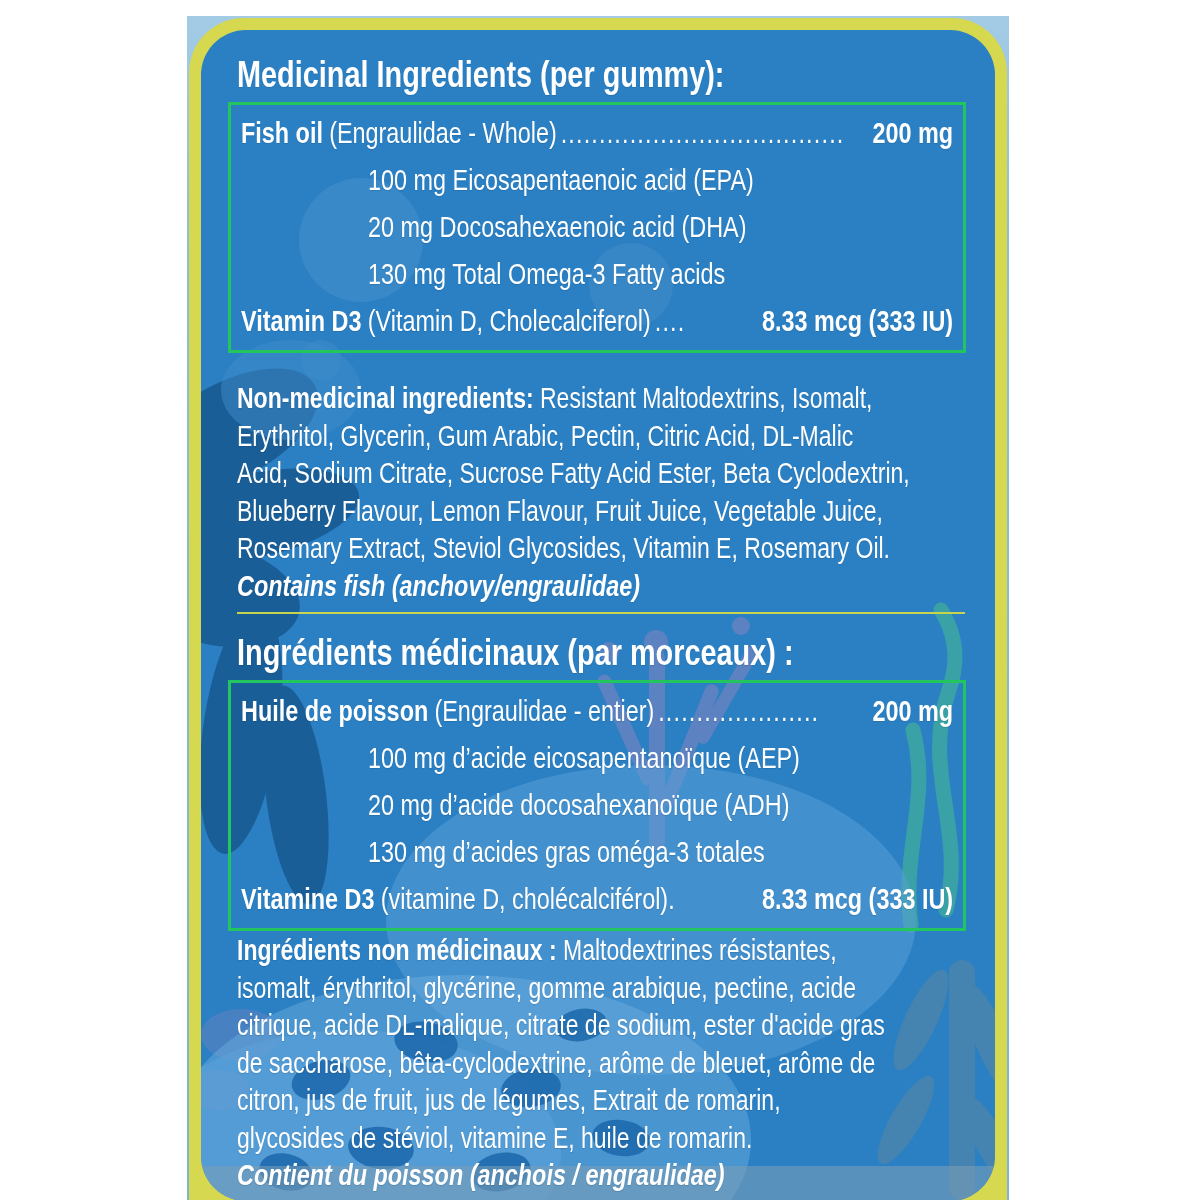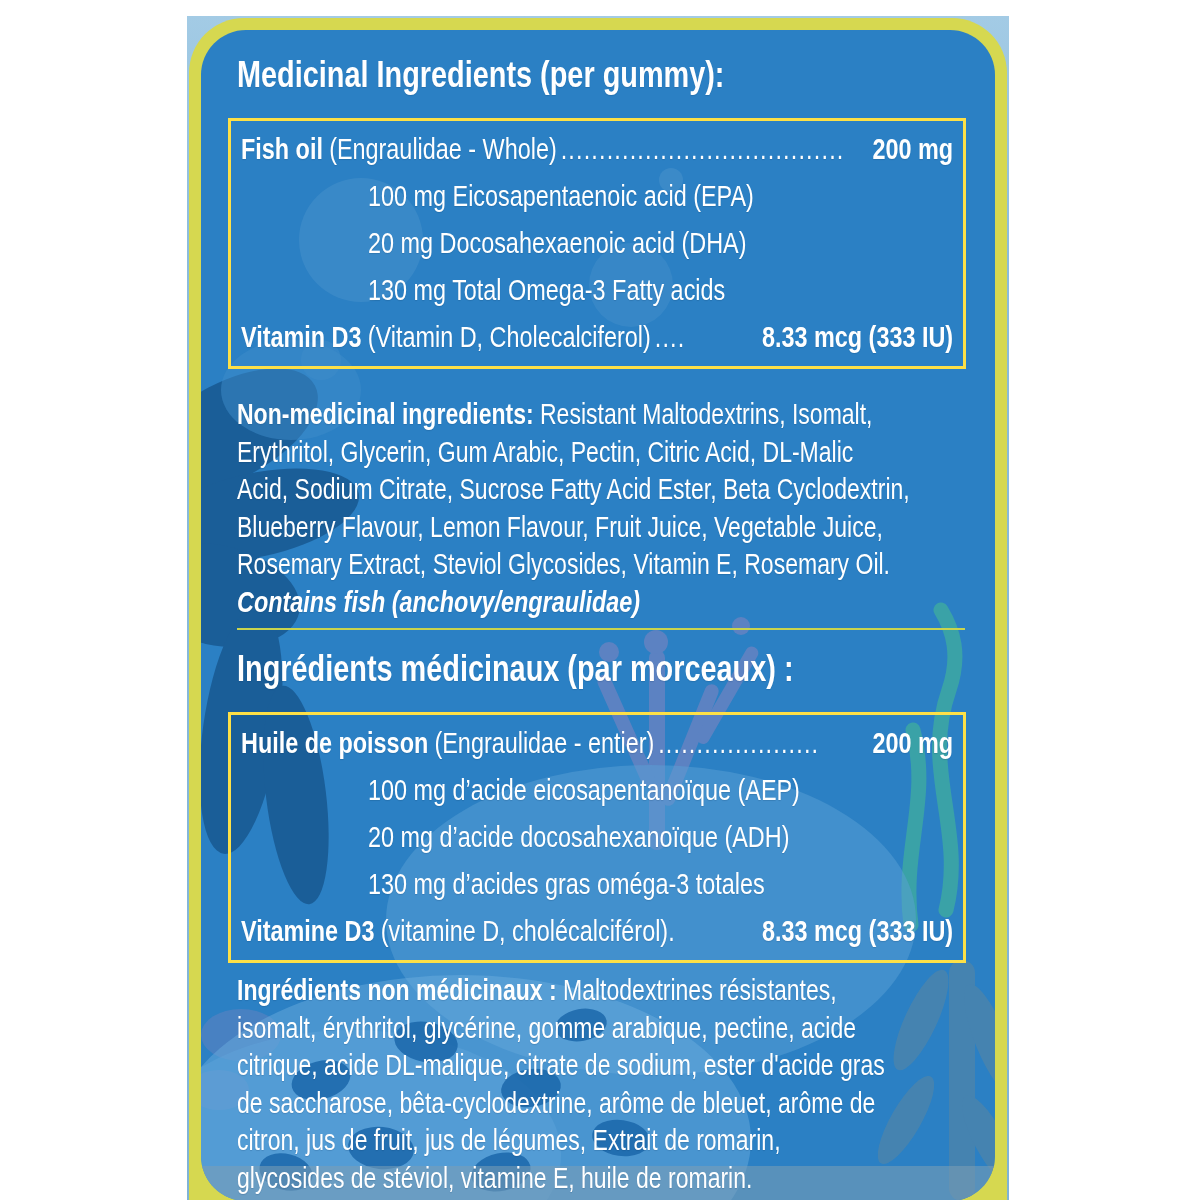--- a/index.html
+++ b/index.html
@@ -25,31 +25,31 @@
   }
   .art{position:absolute;left:0;top:0;width:794px;height:1171px;}
   .content{
     position:absolute;left:36px;top:0;width:728px;z-index:2;
     text-shadow:0 1px 1px rgba(10,50,90,0.18);
   }
   .ln{white-space:nowrap;transform:scaleX(0.78);transform-origin:0 50%;}
   .title{font-size:37px;line-height:46px;font-weight:700;margin-top:22px;}
   .title.fr{margin-top:16px;}
   .ibox{
-    border:3px solid #fde047;margin-left:-9px;width:738px;box-sizing:border-box;
-    padding:4px 26px 6px 10px;margin-top:20px;
+    border:3px solid #22c55e;margin-left:-9px;width:738px;box-sizing:border-box;
+    padding:4px 26px 6px 10px;margin-top:4px;
   }
   .brow{display:flex;align-items:baseline;width:913px;line-height:47px;font-size:30px;}
   .brow .nm{font-weight:700;}
   .brow .ds{margin-left:8px;}
   .brow .leader{flex:1;overflow:hidden;margin:0 5px;letter-spacing:1.5px;}
   .brow .val{font-weight:700;}
   .sub{font-size:30px;line-height:47px;margin-left:127px;}
   .para{margin-top:26px;font-size:29.5px;}
-  .para.fr{margin-top:8px;}
+  .para.fr{margin-top:0;}
   .para .pl{line-height:37.5px;}
   .para .lbl{font-weight:700;}
   .contains{font-weight:700;font-style:italic;font-size:30px;line-height:37.5px;}
   .divider{width:728px;height:2px;background:#c9d44e;margin:8px 0;}
 </style>
 </head>
 <body>
 
 <div class="strip">
   <div class="ring">

